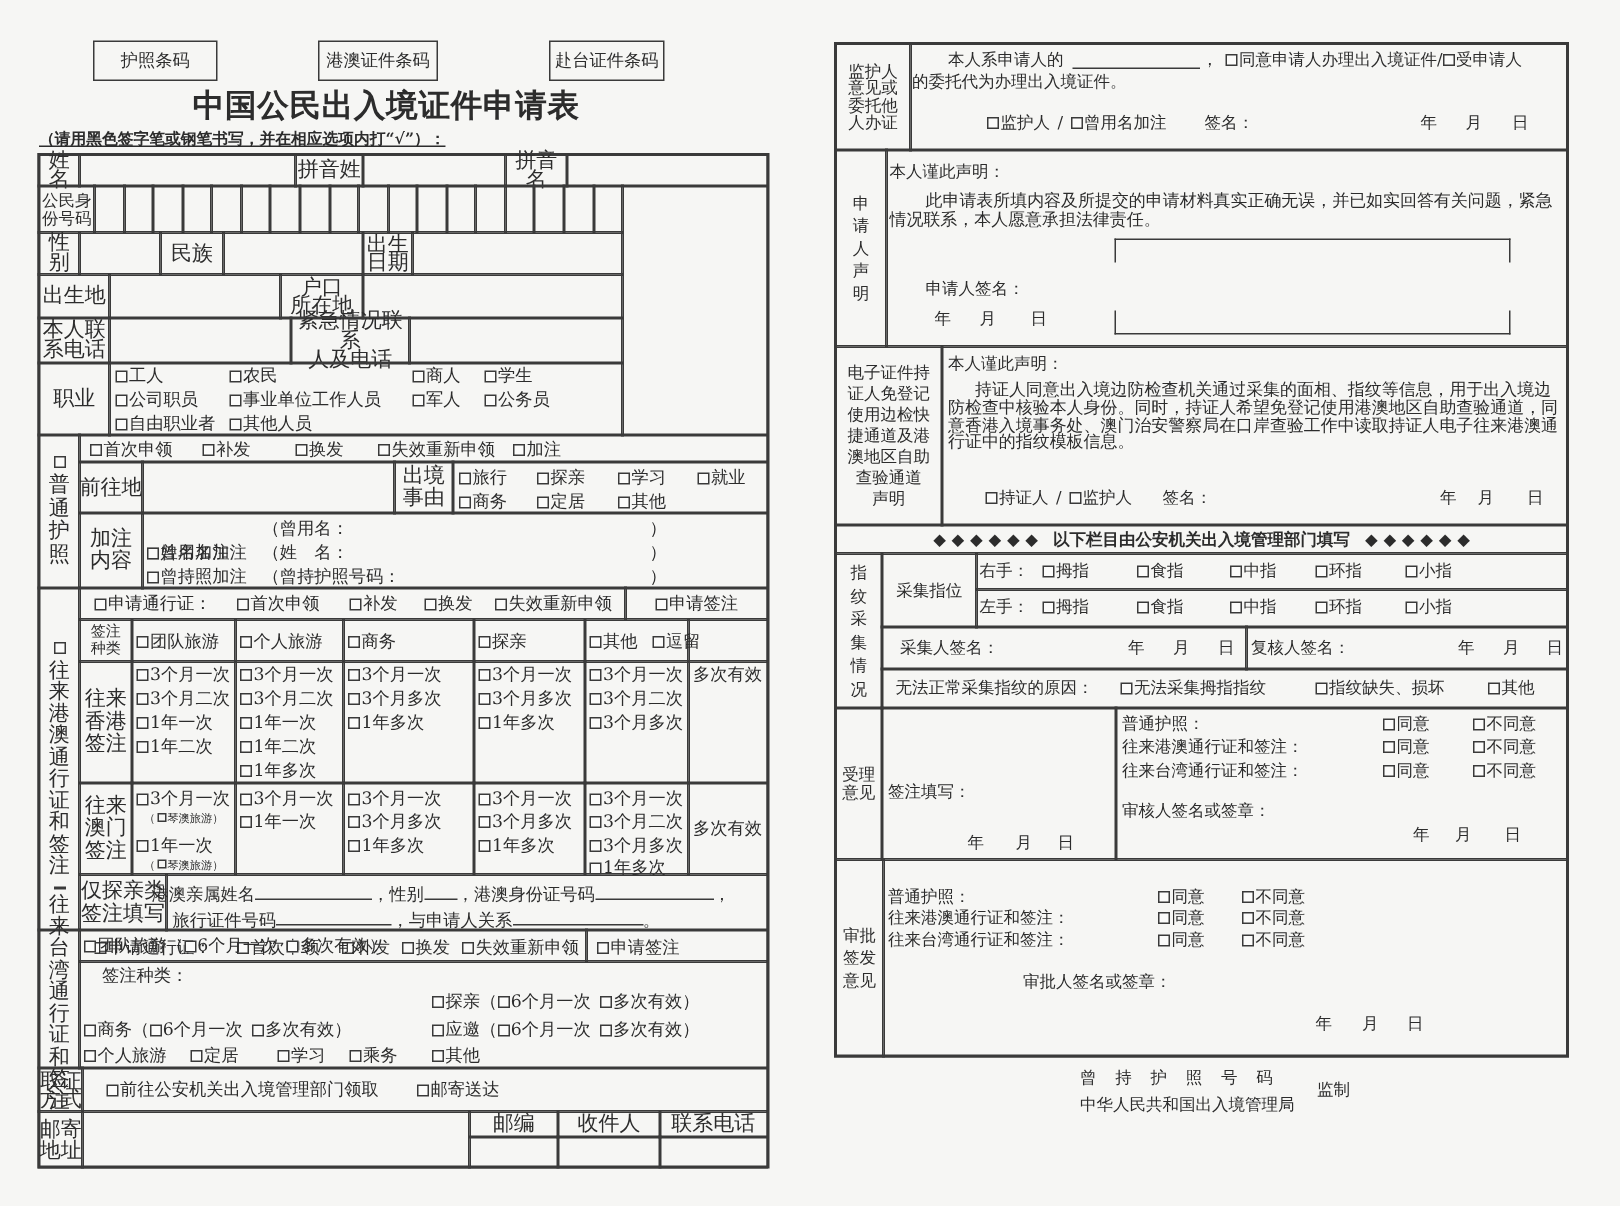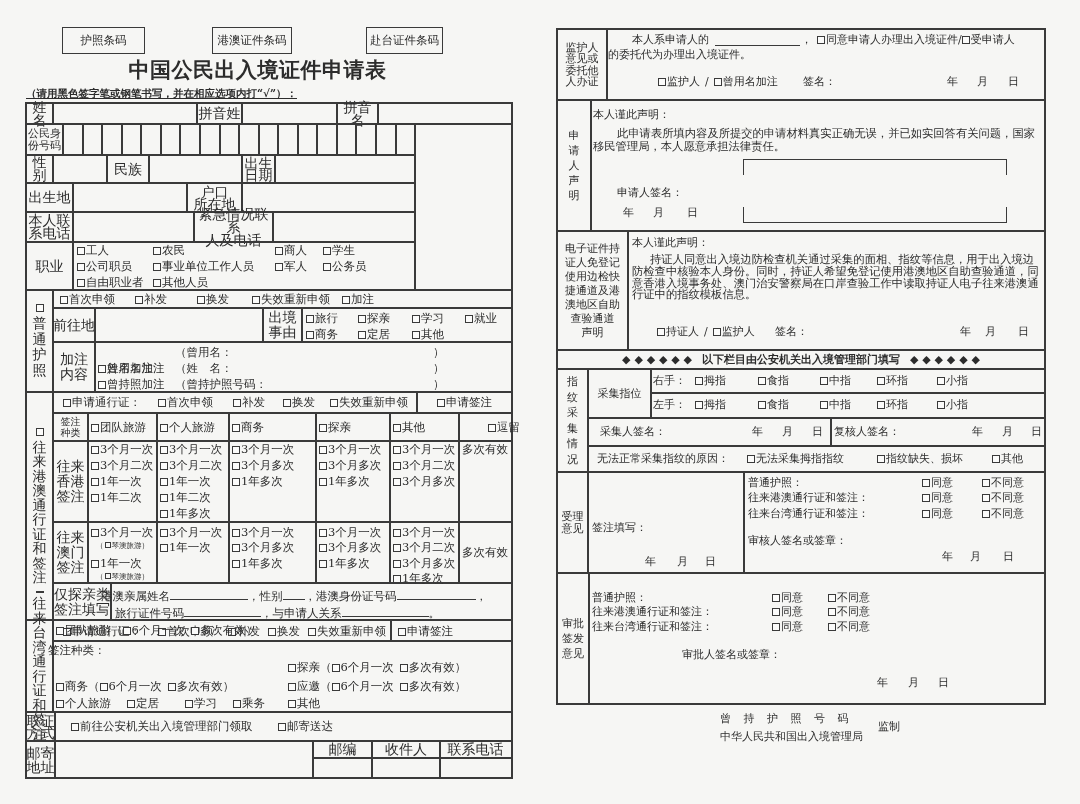--- a/index.html
+++ b/index.html
@@ -171,21 +171,21 @@
 <div class="cell" style="left:157px;top:413px;width:72px;height:28px"></div>
 <div class="cell" style="left:229px;top:413px;width:87px;height:28px"></div>
 <div class="cell" style="left:316px;top:413px;width:74px;height:28px"></div>
 <div class="cell" style="left:390px;top:413px;width:69px;height:28px"></div>
 <div class="cell" style="left:459px;top:413px;width:52px;height:28px"></div>
 <span class="t" style="left:91px;top:421px"><span class="cb"></span><span>团队旅游</span></span>
 <span class="t" style="left:160px;top:421px"><span class="cb"></span><span>个人旅游</span></span>
 <span class="t" style="left:232px;top:421px"><span class="cb"></span><span>商务</span></span>
 <span class="t" style="left:319px;top:421px"><span class="cb"></span><span>探亲</span></span>
 <span class="t" style="left:393px;top:421px"><span class="cb"></span><span>其他</span></span>
-<span class="t" style="left:488px;top:421px"><span class="cb"></span><span>逗留</span></span>
+<span class="t" style="left:435px;top:421px"><span class="cb"></span><span>逗留</span></span>
 
 <div class="cell lab" style="left:53px;top:441px;width:35px;height:81px;line-height:15px">往来
 香港
 签注</div>
 <div class="cell" style="left:88px;top:441px;width:69px;height:81px"></div>
 <div class="cell" style="left:157px;top:441px;width:72px;height:81px"></div>
 <div class="cell" style="left:229px;top:441px;width:87px;height:81px"></div>
 <div class="cell" style="left:316px;top:441px;width:74px;height:81px"></div>
 <div class="cell" style="left:390px;top:441px;width:69px;height:81px"></div>
 <div class="cell" style="left:459px;top:441px;width:52px;height:81px"></div>
@@ -269,21 +269,21 @@
 <div class="cell" style="left:53px;top:620px;width:338px;height:21px"></div>
 <span class="t" style="left:63px;top:625px"><span class="cb"></span><span>申请通行证：</span></span>
 <span class="t" style="left:158px;top:625px"><span class="cb"></span><span>首次申领</span></span>
 <span class="t" style="left:228px;top:625px"><span class="cb"></span><span>补发</span></span>
 <span class="t" style="left:268px;top:625px"><span class="cb"></span><span>换发</span></span>
 <span class="t" style="left:308px;top:625px"><span class="cb"></span><span>失效重新申领</span></span>
 <div class="cell" style="left:391px;top:620px;width:120px;height:21px"></div>
 <span class="t" style="left:398px;top:625px"><span class="cb"></span><span>申请签注</span></span>
 
 <div class="cell" style="left:53px;top:641px;width:458px;height:71px"></div>
-<span class="t" style="left:48px;top:644px">签注种类：</span>
+<span class="t" style="left:68px;top:644px">签注种类：</span>
 
 <span class="t" style="left:56px;top:624px"><span class="cb"></span><span>团队旅游</span><span>（</span><span class="cb"></span><span>6个月一次</span><span class="sp"></span><span class="cb"></span><span>多次有效</span><span>）</span></span>
 <span class="t" style="left:288px;top:661px"><span class="cb"></span><span>探亲</span><span>（</span><span class="cb"></span><span>6个月一次</span><span class="sp"></span><span class="cb"></span><span>多次有效</span><span>）</span></span>
 <span class="t" style="left:56px;top:680px"><span class="cb"></span><span>商务</span><span>（</span><span class="cb"></span><span>6个月一次</span><span class="sp"></span><span class="cb"></span><span>多次有效</span><span>）</span></span>
 <span class="t" style="left:288px;top:680px"><span class="cb"></span><span>应邀</span><span>（</span><span class="cb"></span><span>6个月一次</span><span class="sp"></span><span class="cb"></span><span>多次有效</span><span>）</span></span>
 
 <span class="t" style="left:56px;top:697px"><span class="cb"></span><span>个人旅游</span></span>
 <span class="t" style="left:127px;top:697px"><span class="cb"></span><span>定居</span></span>
 <span class="t" style="left:185px;top:697px"><span class="cb"></span><span>学习</span></span>
 <span class="t" style="left:233px;top:697px"><span class="cb"></span><span>乘务</span></span>
@@ -324,21 +324,21 @@
 <span class="t r" style="left:977px;top:76px">月</span>
 <span class="t r" style="left:1008px;top:76px">日</span>
 
 <div class="cell lab r" style="left:557px;top:100px;width:34px;height:131px;font-size:11px;line-height:15px">申
 请
 人
 声
 明</div>
 <div class="cell" style="left:591px;top:100px;width:454px;height:131px"></div>
 <span class="t r" style="left:593px;top:109px">本人谨此声明：</span>
-<div class="para" style="left:593px;top:127px;width:450px;text-indent:24px;line-height:13px">此申请表所填内容及所提交的申请材料真实正确无误，并已如实回答有关问题，国家移民管理局，本人愿意承担法律责任。</div>
+<div class="para" style="left:593px;top:127px;width:450px;text-indent:24px;line-height:13px">此申请表所填内容及所提交的申请材料真实正确无误，并已如实回答有关问题，紧急情况联系，本人愿意承担法律责任。</div>
 <div style="position:absolute;left:743px;top:159px;width:264px;height:64px">
   <div class="bracket-top" style="left:0;top:0;width:264px;height:16px"></div>
   <div class="bracket-bot" style="left:0;top:48px;width:264px;height:16px"></div>
 </div>
 <span class="t r" style="left:617px;top:187px">申请人签名：</span>
 <span class="t r" style="left:623px;top:207px">年</span>
 <span class="t r" style="left:653px;top:207px">月</span>
 <span class="t r" style="left:687px;top:207px">日</span>
 
 <div class="cell lab r" style="left:557px;top:231px;width:71px;height:119px;font-size:11px;line-height:14px">电子证件持

